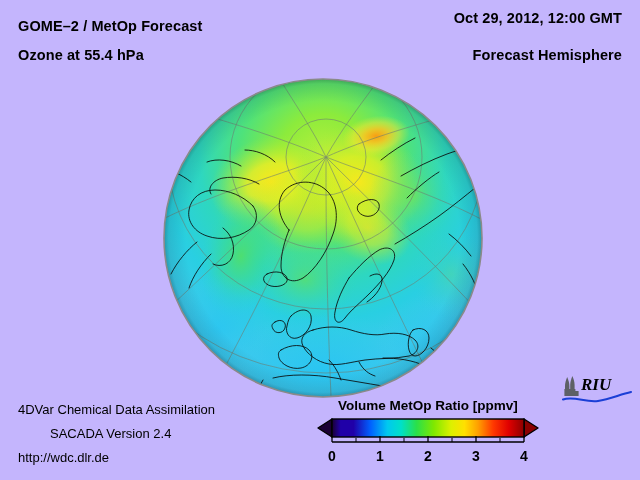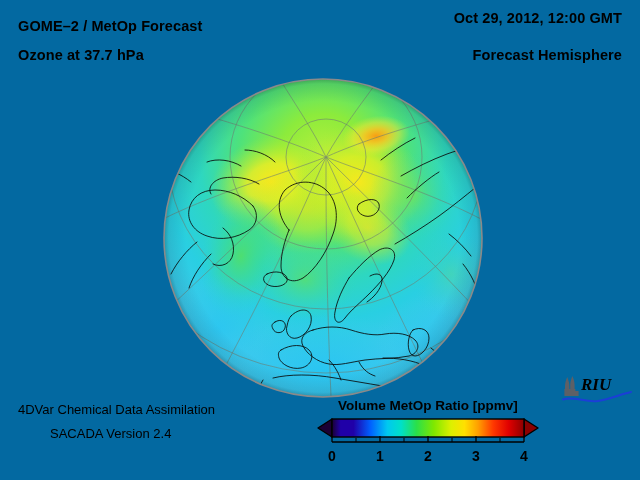--- a/index.html
+++ b/index.html
@@ -4,21 +4,21 @@
 <style>
   html, body {
     margin: 0;
     padding: 0;
     background: #ffffff;
   }
   #page {
     position: relative;
     width: 640px;
     height: 480px;
-    background: #0369a1;
+    background: #c4b5fd;
     font-family: "Liberation Sans", sans-serif;
     overflow: hidden;
     -webkit-font-smoothing: antialiased;
   }
 
   
   .hdr {
     position: absolute;
     font-weight: bold;
     color: #000000;
@@ -113,21 +113,21 @@
     height: 58px;
   }
   #logo-riu svg, #logo-dlr svg { display: block; }
 </style>
 </head>
 <body>
 
 <div id="page">
 
   <div class="hdr" id="hdr-l1">GOME–2 / MetOp Forecast</div>
-  <div class="hdr" id="hdr-l2">Ozone at 37.7 hPa</div>
+  <div class="hdr" id="hdr-l2">Ozone at 55.4 hPa</div>
   <div class="hdr" id="hdr-r1">Oct 29, 2012, 12:00 GMT</div>
   <div class="hdr" id="hdr-r2">Forecast Hemisphere</div>
 
   <div id="globe-wrap">
     <svg id="globe-svg" viewBox="0 0 320 320" xmlns="http://www.w3.org/2000/svg">
       <defs>
         <clipPath id="discClip">
             <circle cx="160" cy="160" r="159"></circle>
           </clipPath>
 
@@ -302,20 +302,21 @@
 
         <circle cx="160" cy="160" r="159" fill="url(#limbShade)"></circle>
       </g>
 
       <circle cx="160" cy="160" r="159" fill="none" stroke="#8a8a8a" stroke-width="1.6"></circle>
     </svg>
   </div>
 
   <div class="ftr" id="ftr-l1">4DVar Chemical Data Assimilation</div>
   <div class="ftr" id="ftr-l2">SACADA Version 2.4</div>
+  <div class="ftr" id="ftr-l3">http://wdc.dlr.de</div>
 
   <div id="cbar-block">
     <div id="cbar-title">Volume MetOp Ratio [ppmv]</div>
 
     <svg id="cbar-svg" viewBox="0 0 232 30" xmlns="http://www.w3.org/2000/svg">
       <defs>
         <linearGradient id="cbGrad" x1="0" y1="0" x2="1" y2="0">
           <stop offset="0.000" stop-color="#1a0033"></stop>
           <stop offset="0.045" stop-color="#2000a8"></stop>
           <stop offset="0.112" stop-color="#2000a8"></stop>

